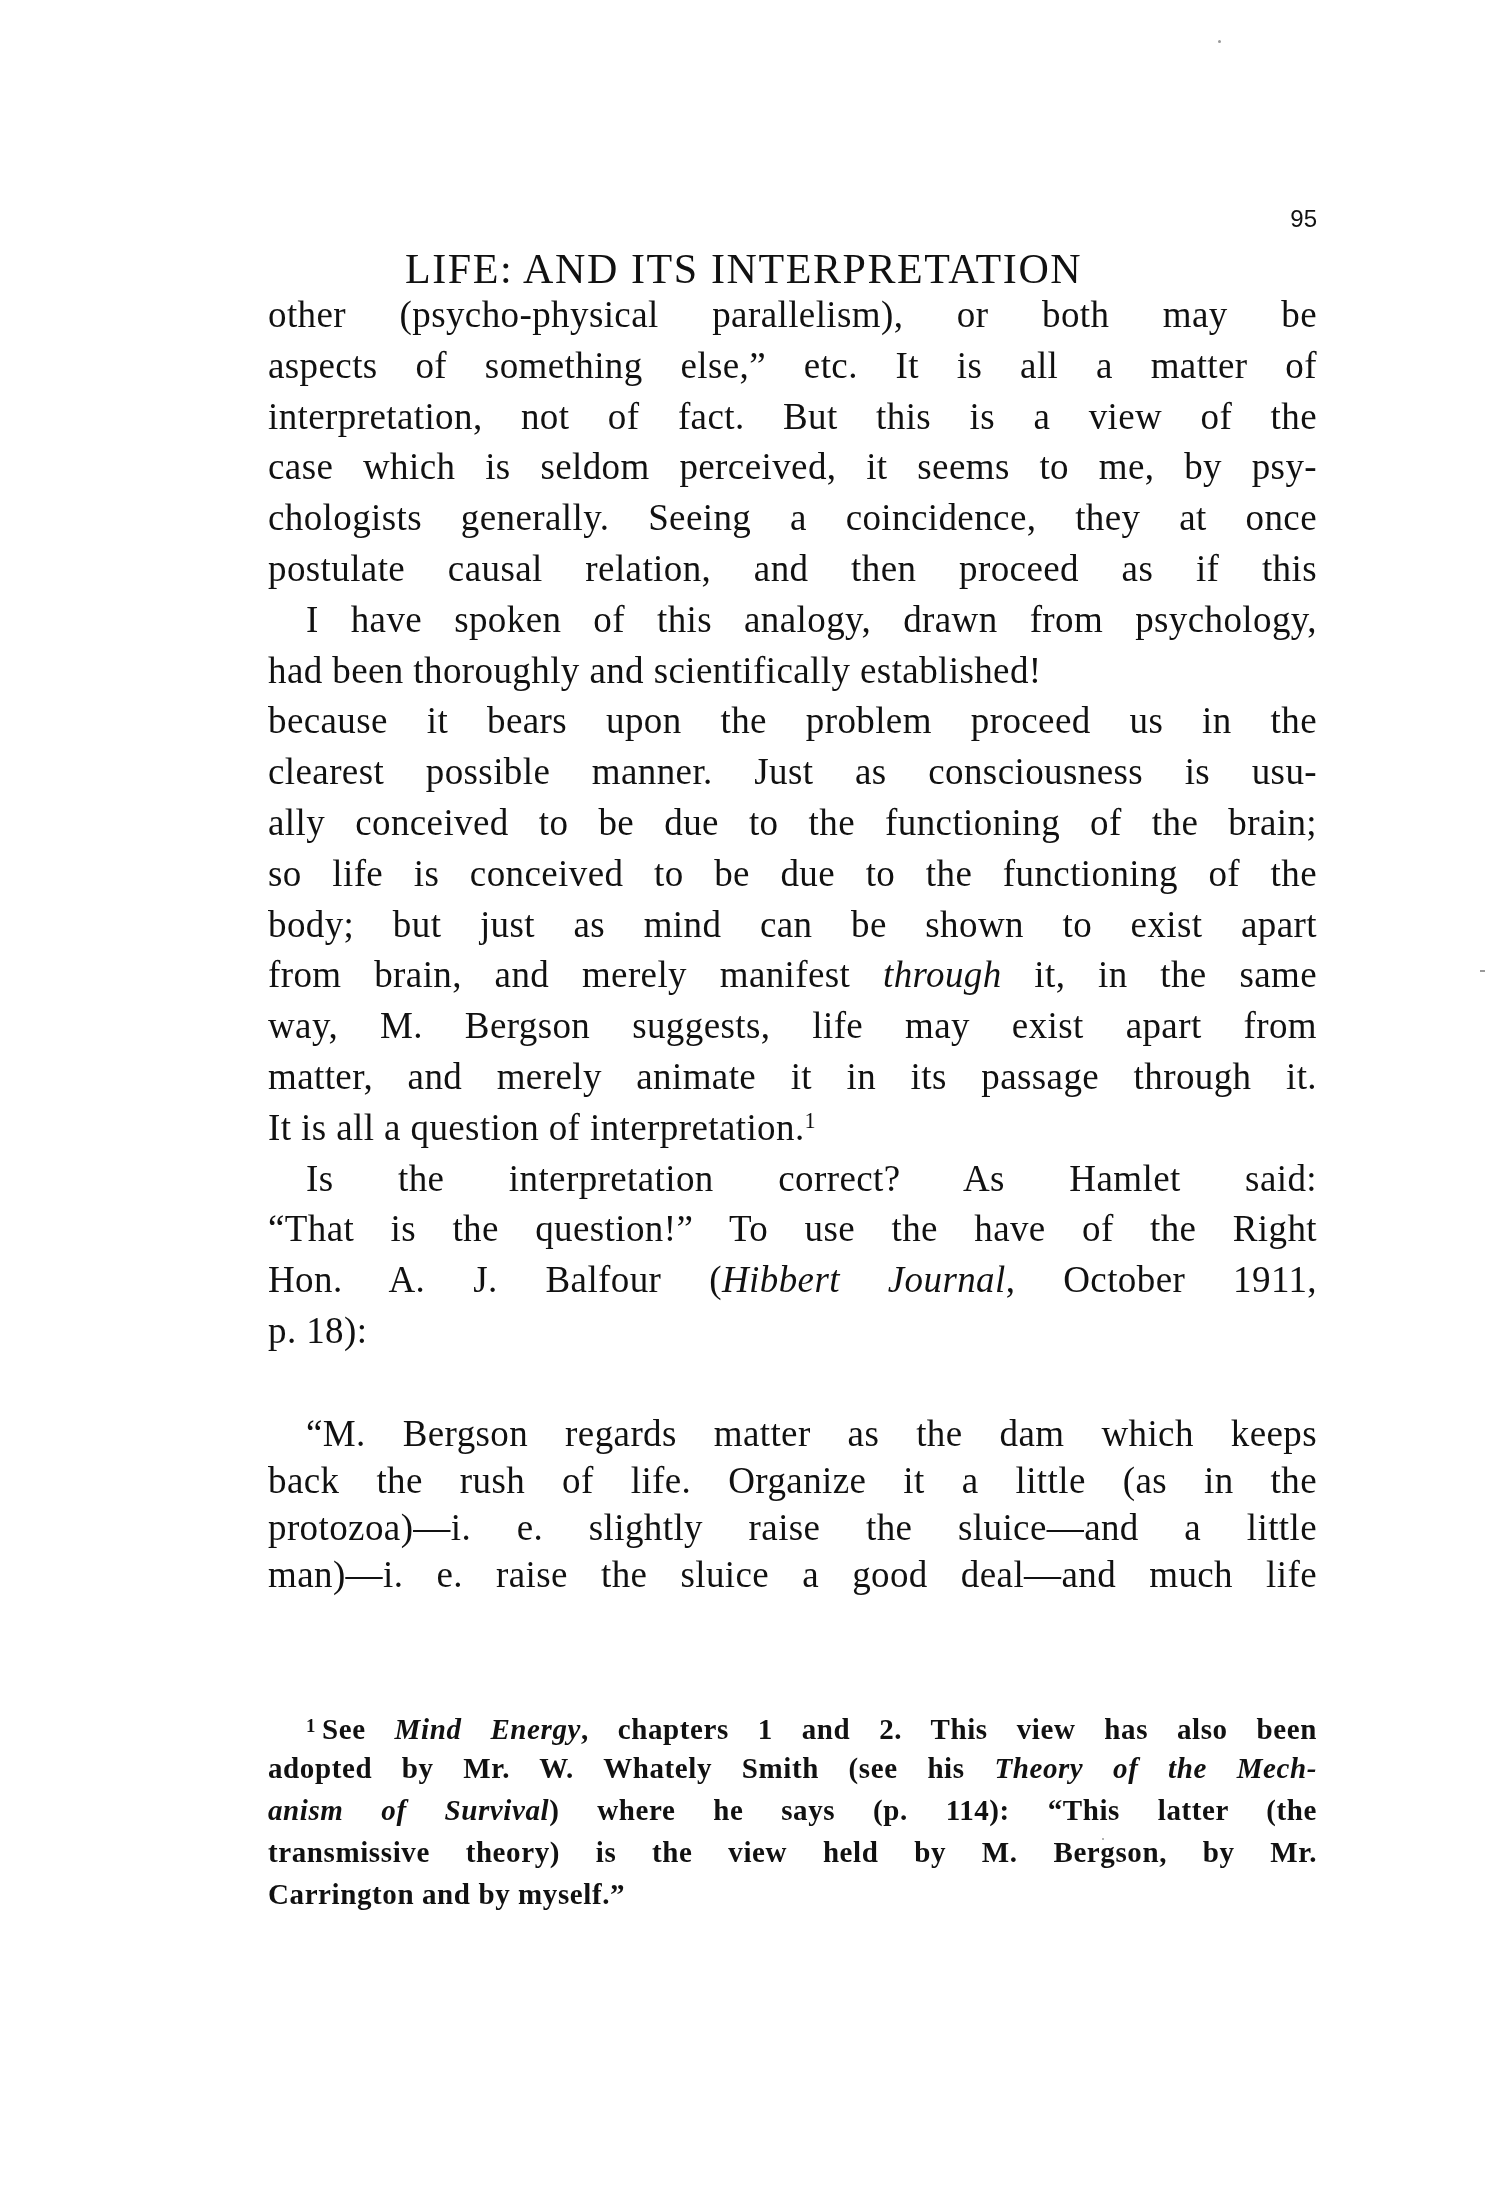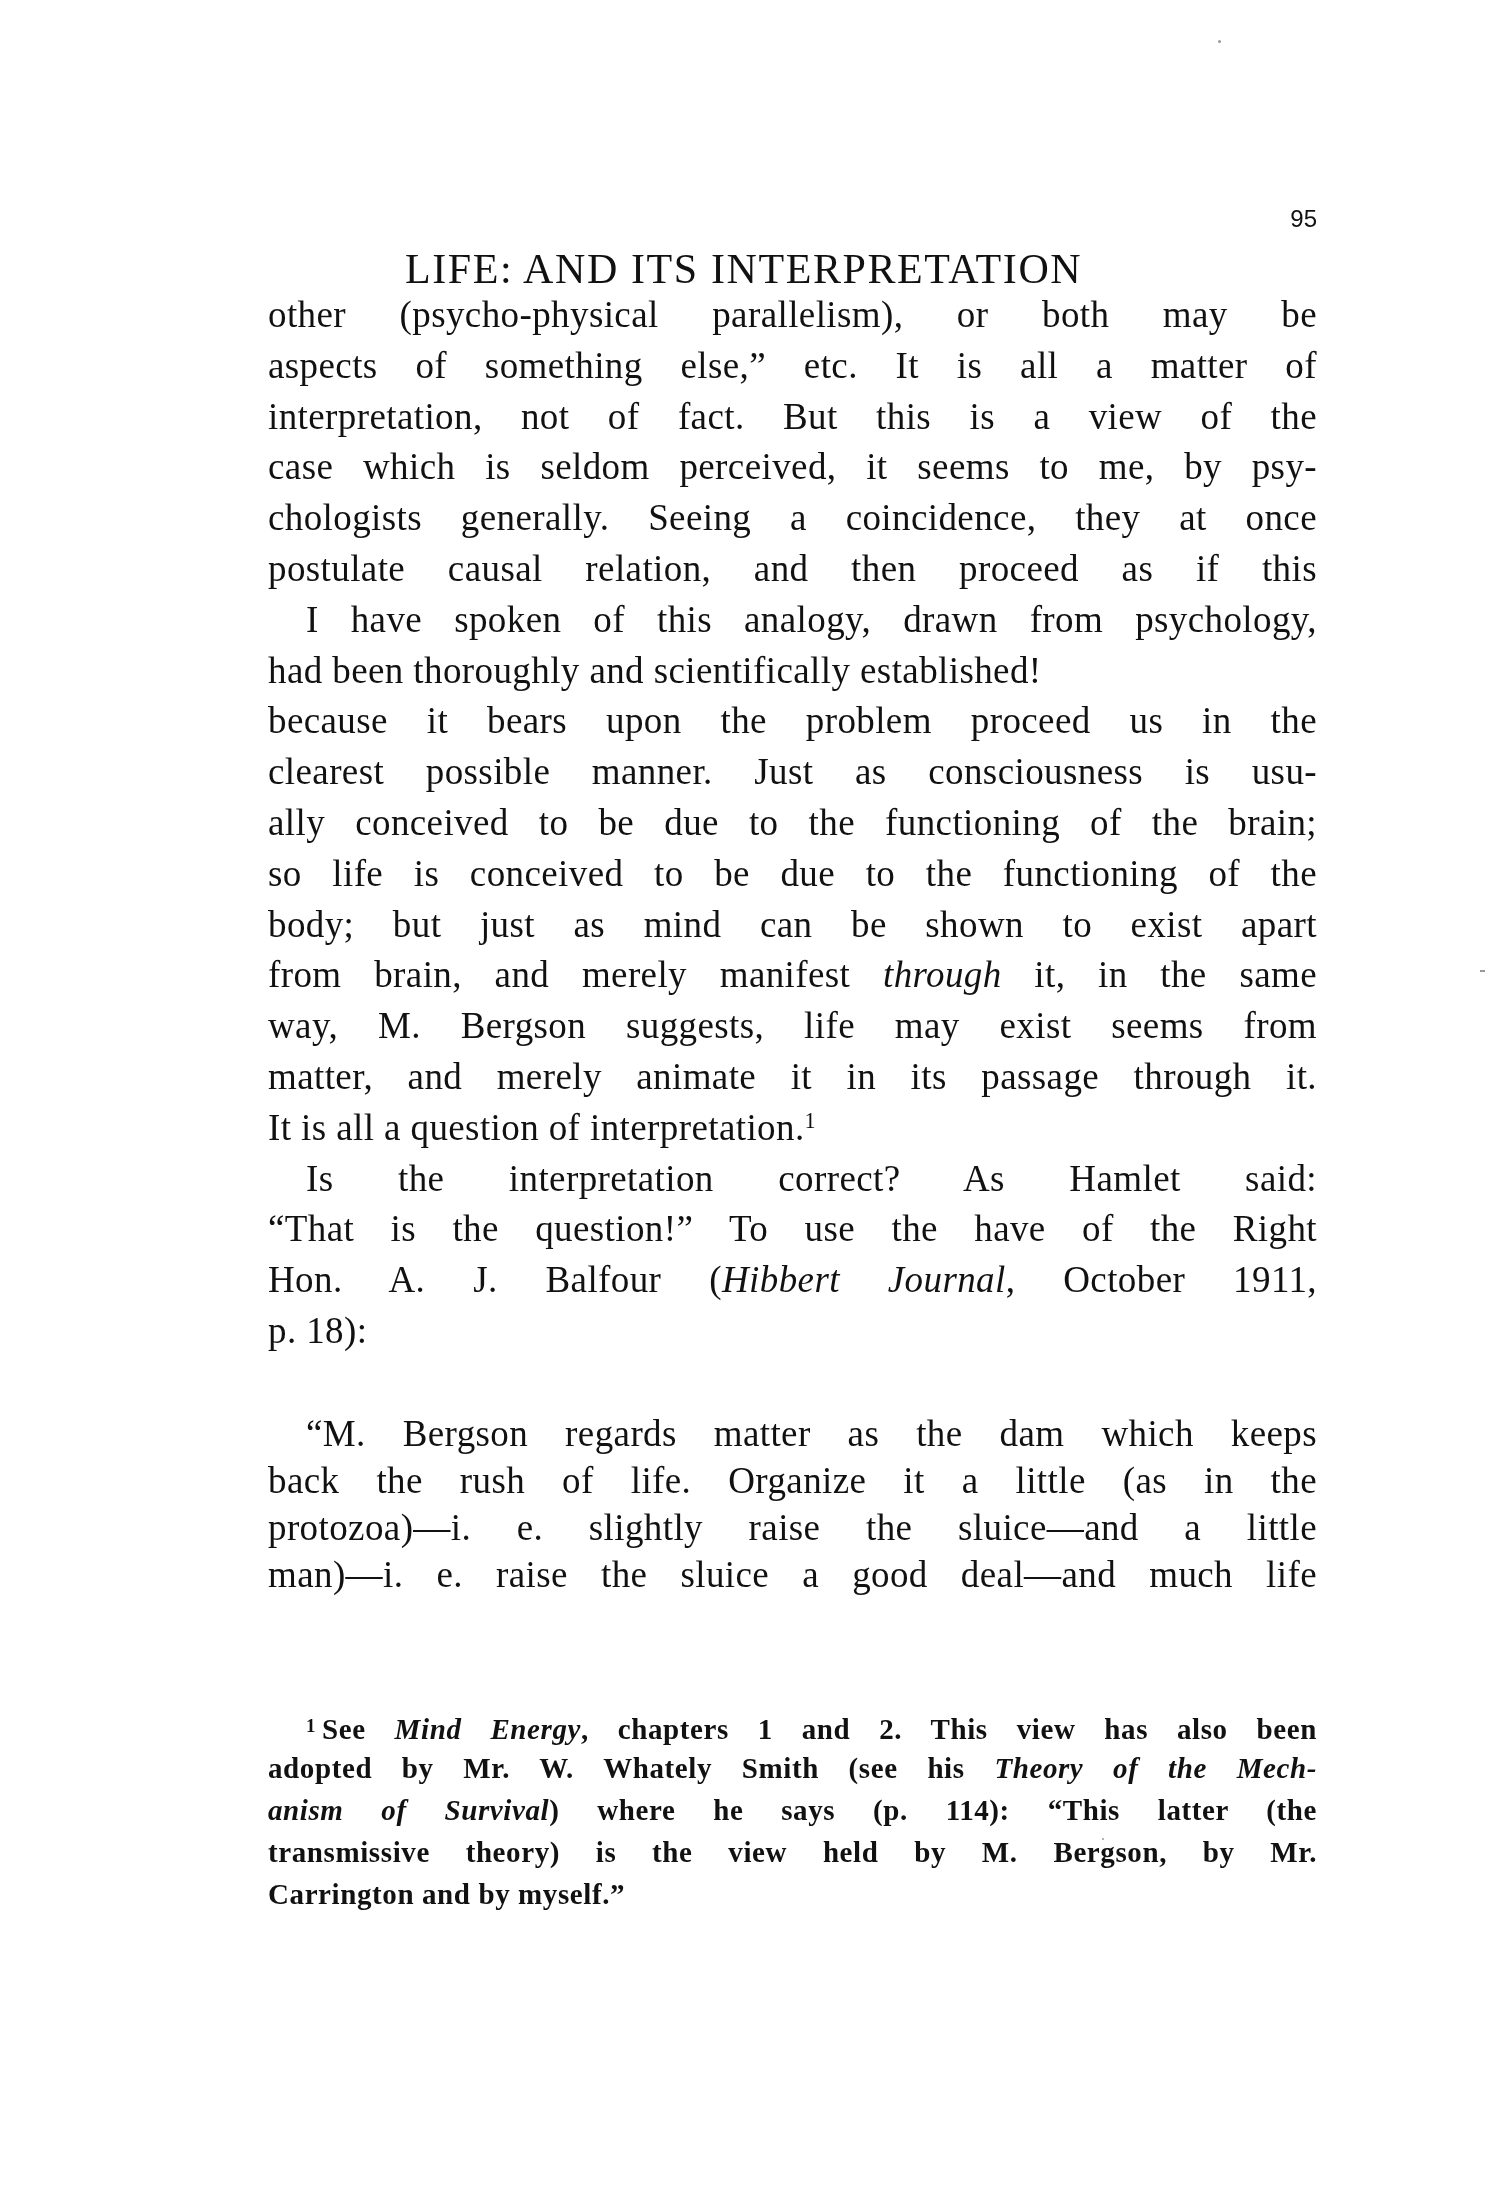--- a/index.html
+++ b/index.html
@@ -45,21 +45,21 @@
     <span class="line">chologists generally. Seeing a coincidence, they at once</span>
     <span class="line">postulate causal relation, and then proceed as if this</span>
     <span class="line indent">I have spoken of this analogy, drawn from psychology,</span>
     <span class="line last">had been thoroughly and scientifically established!</span>
     <span class="line">because it bears upon the problem proceed us in the</span>
     <span class="line">clearest possible manner. Just as consciousness is usu-</span>
     <span class="line">ally conceived to be due to the functioning of the brain;</span>
     <span class="line">so life is conceived to be due to the functioning of the</span>
     <span class="line">body; but just as mind can be shown to exist apart</span>
     <span class="line"><span>from brain, and merely manifest</span> <i>through</i> <span>it, in the same</span></span>
-    <span class="line">way, M. Bergson suggests, life may exist seems from</span>
+    <span class="line">way, M. Bergson suggests, life may exist apart from</span>
     <span class="line">matter, and merely animate it in its passage through it.</span>
     <span class="line last"><span>It is all a question of interpretation.</span><sup>1</sup></span>
     <span class="line indent">Is the interpretation correct? As Hamlet said:</span>
     <span class="line">“That is the question!” To use the have of the Right</span>
     <span class="line"><span>Hon. A. J. Balfour (</span><i>Hibbert Journal</i><span>, October 1911,</span></span>
     <span class="line last">p. 18):</span>
   </div>
 
   <div class="col quote-block">
     <span class="line indent">“M. Bergson regards matter as the dam which keeps</span>

